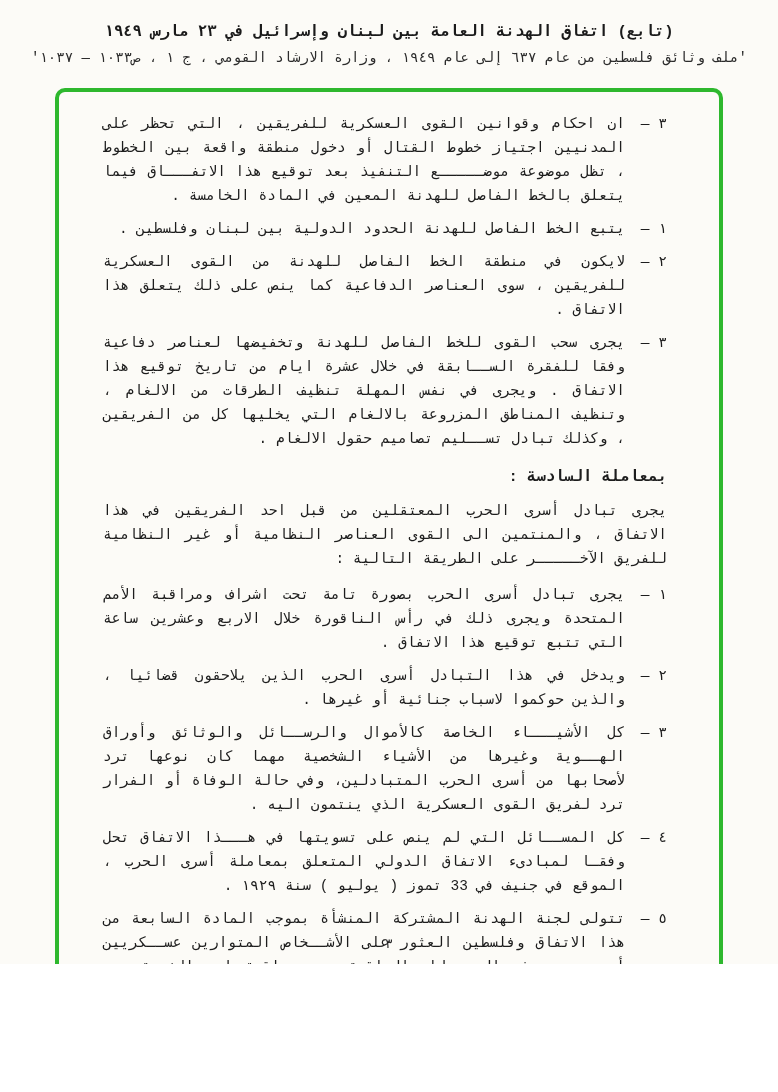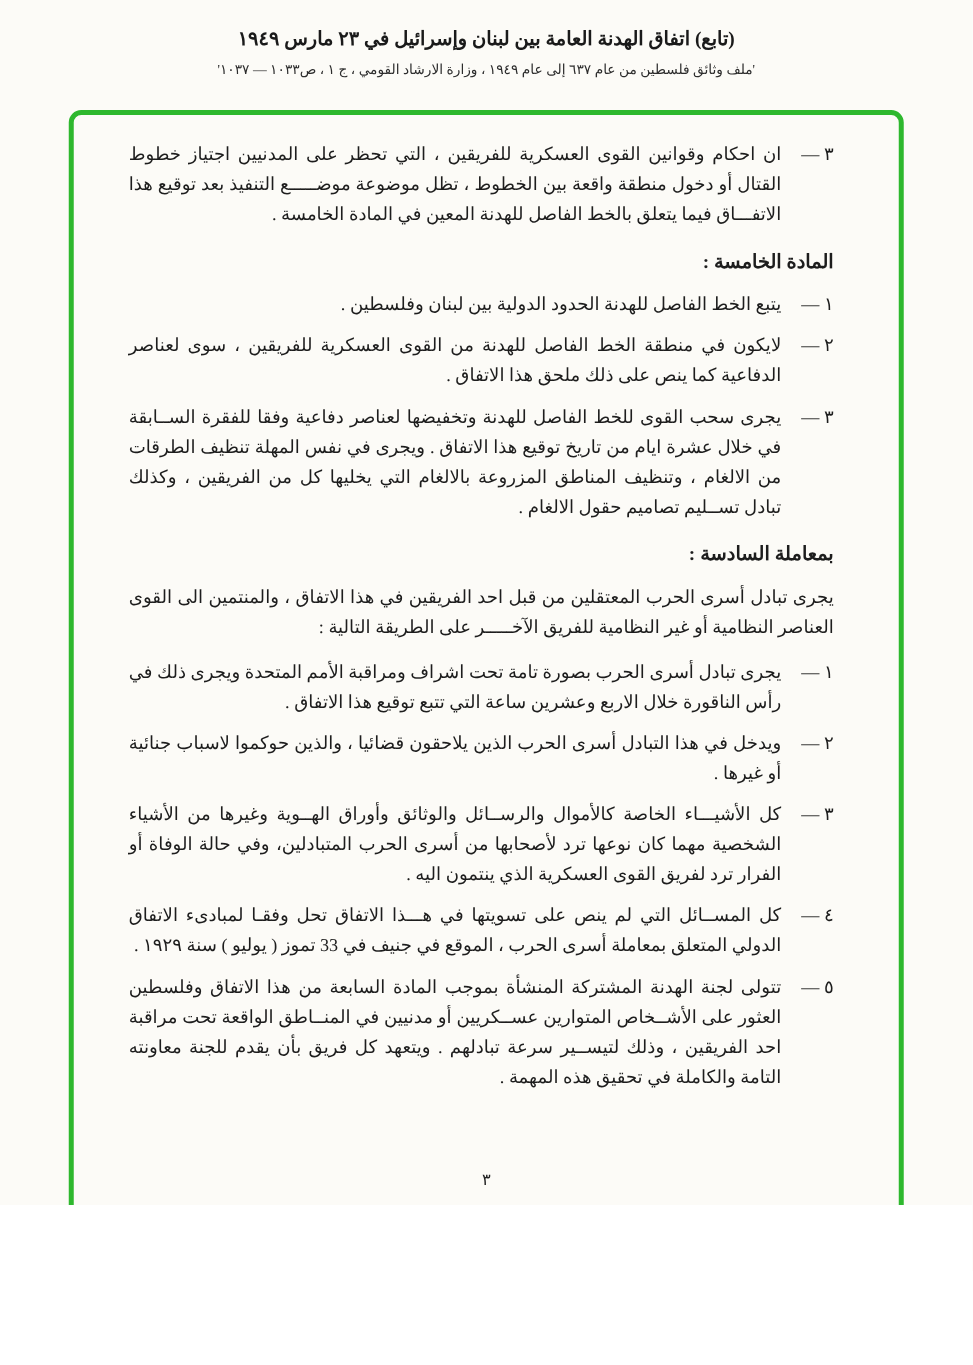--- a/index.html
+++ b/index.html
@@ -8,27 +8,27 @@
     --paper:#fcfbf7;
   }
   *{box-sizing:border-box;}
   html,body{margin:0;padding:0;}
   body{background:#ffffff;}
   .page{
     width:778px;height:964px;
     background:var(--paper);
     position:relative;
     direction:rtl;
-    font-family:Liberation Serif, serif;
+    font-family:Liberation Mono, monospace;
     color:var(--ink);
     overflow:hidden;
   }
   .doc-header{text-align:center;padding-top:22px;}
   .title{font-size:15.5px;font-weight:700;color:#1a1a1a;}
-  .source{font-size:11px;margin-top:8px;color:#2c2c2c;}
+  .source{font-size:14px;margin-top:8px;color:#2c2c2c;}
   .green-box{
     position:absolute;
     top:88px;left:55px;
     width:668px;height:960px;
     border:4px solid var(--green);
     border-radius:10px;
     padding:20px 52px 12px 44px;
     overflow:hidden;
   }
   .item{display:flex;margin:0 0 9px 0;}
@@ -52,29 +52,28 @@
     <div class="source">'ملف وثائق فلسطين من عام ٦٣٧ إلى عام ١٩٤٩ ، وزارة الارشاد القومي ، ج ١ ، ص١٠٣٣ — ١٠٣٧'</div>
   </header>
 
   <div class="green-box">
 
     <div class="item">
       <span class="num">٣ —</span>
       <p class="txt">ان احكام وقوانين القوى العسكرية للفريقين ، التي تحظر على المدنيين اجتياز خطوط القتال أو دخول منطقة واقعة بين الخطوط ، تظل موضوعة موضـــــع التنفيذ بعد توقيع هذا الاتفـــاق فيما يتعلق بالخط الفاصل للهدنة المعين في المادة الخامسة .</p>
     </div>
 
-    <h2 class="heading">المادة الخامسة :</h2>
 
     <div class="item">
       <span class="num">١ —</span>
       <p class="txt">يتبع الخط الفاصل للهدنة الحدود الدولية بين لبنان وفلسطين .</p>
     </div>
     <div class="item">
       <span class="num">٢ —</span>
-      <p class="txt">لايكون في منطقة الخط الفاصل للهدنة من القوى العسكرية للفريقين ، سوى لعناصر الدفاعية كما ينص على ذلك ملحق هذا الاتفاق .</p>
+      <p class="txt">لايكون في منطقة الخط الفاصل للهدنة من القوى العسكرية للفريقين ، سوى العناصر الدفاعية كما ينص على ذلك يتعلق هذا الاتفاق .</p>
     </div>
     <div class="item">
       <span class="num">٣ —</span>
       <p class="txt">يجرى سحب القوى للخط الفاصل للهدنة وتخفيضها لعناصر دفاعية وفقا للفقرة الســابقة في خلال عشرة ايام من تاريخ توقيع هذا الاتفاق . ويجرى في نفس المهلة تنظيف الطرقات من الالغام ، وتنظيف المناطق المزروعة بالالغام التي يخليها كل من الفريقين ، وكذلك تبادل تســليم تصاميم حقول الالغام .</p>
     </div>
 
     <h2 class="heading">بمعاملة السادسة :</h2>
 
     <p class="intro">يجرى تبادل أسرى الحرب المعتقلين من قبل احد الفريقين في هذا الاتفاق ، والمنتمين الى القوى العناصر النظامية أو غير النظامية للفريق الآخـــــر على الطريقة التالية :</p>
 

